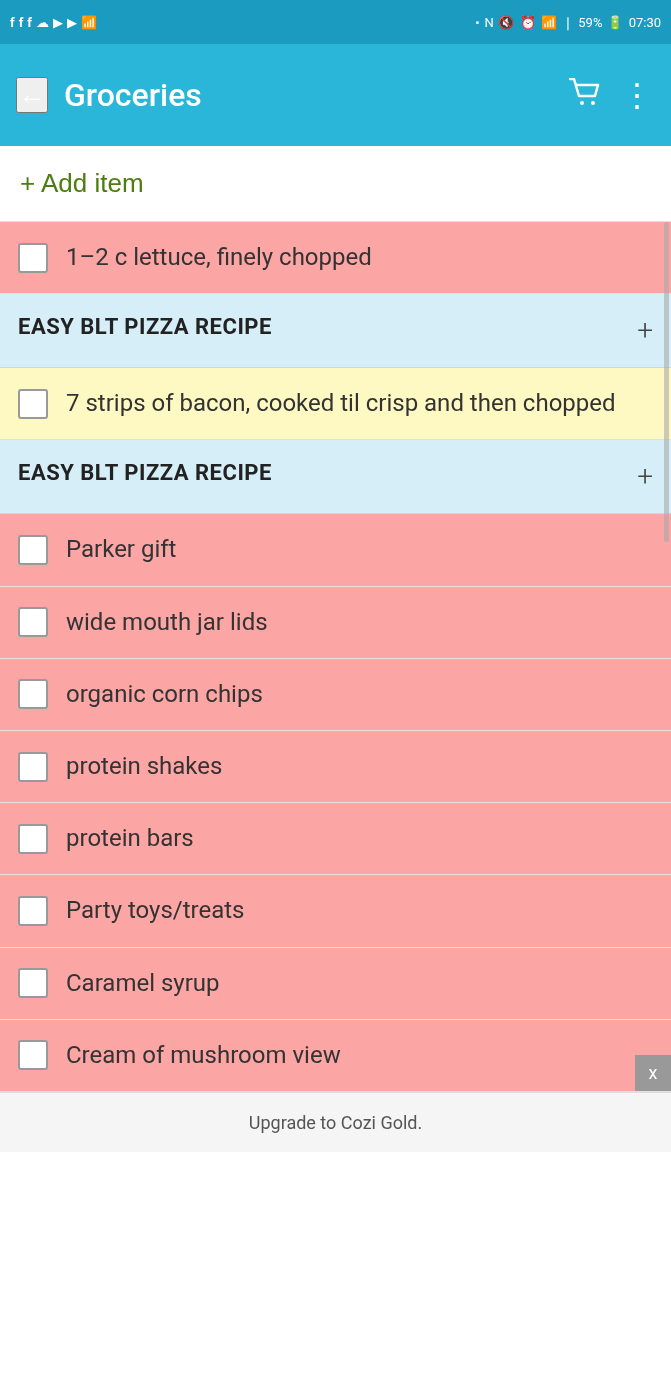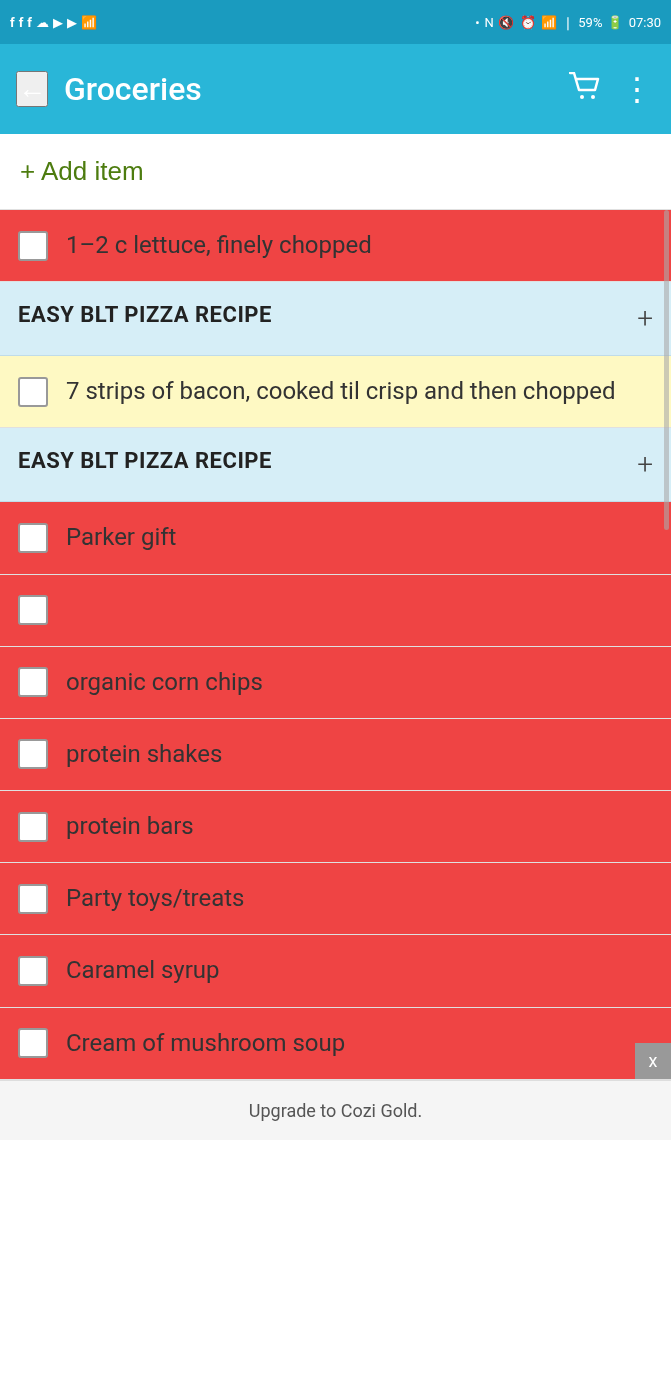--- a/index.html
+++ b/index.html
@@ -31,21 +31,21 @@
     .status-bar-right {
       display: flex;
       align-items: center;
       gap: 5px;
       font-size: 13px;
     }
 
     
     .toolbar {
       background: #29b6d8;
-      height: 90px;
+      height: 102px;
       display: flex;
       align-items: center;
       padding: 0 16px;
       justify-content: space-between;
     }
     .toolbar-left {
       display: flex;
       align-items: center;
       gap: 16px;
     }
@@ -78,21 +78,21 @@
       border: none;
       cursor: pointer;
     }
 
     
     .list-item {
       display: flex;
       align-items: center;
       padding: 20px 18px;
       border-bottom: 1px solid #e0e0e0;
-      background: #ef4444;
+      background: #fca5a5;
       min-height: 72px;
     }
     .list-item-text {
       font-size: 24px;
       color: #333;
       margin-left: 18px;
       line-height: 1.3;
     }
 
     
@@ -220,20 +220,21 @@
     <span class="section-header-plus">+</span>
   </div>
 
   <div class="list-item">
     <div class="checkbox"></div>
     <span class="list-item-text">Parker gift</span>
   </div>
 
   <div class="list-item">
     <div class="checkbox"></div>
+    <span class="list-item-text">wide mouth jar lids</span>
   </div>
 
   <div class="list-item">
     <div class="checkbox"></div>
     <span class="list-item-text">organic corn chips</span>
   </div>
 
   <div class="list-item">
     <div class="checkbox"></div>
     <span class="list-item-text">protein shakes</span>
@@ -249,21 +250,21 @@
     <span class="list-item-text">Party toys/treats</span>
   </div>
 
   <div class="list-item">
     <div class="checkbox"></div>
     <span class="list-item-text">Caramel syrup</span>
   </div>
 
   <div class="list-item" style="position:relative;">
     <div class="checkbox"></div>
-    <span class="list-item-text">Cream of mushroom soup</span>
+    <span class="list-item-text">Cream of mushroom view</span>
 
     <div style="position:absolute; right:0; bottom:0; width:36px; height:36px; background:#999; color:#fff; font-size:18px; display:flex; align-items:center; justify-content:center; cursor:pointer;">x</div>
   </div>
 
   <div style="position:absolute; right:2px; top:0; width:5px; height:320px; background:#aaa; border-radius:3px; opacity:0.6;"></div>
 </div>
 
 <div class="upgrade-banner">
   <p class="upgrade-text">Upgrade to Cozi Gold.</p>
 </div>

